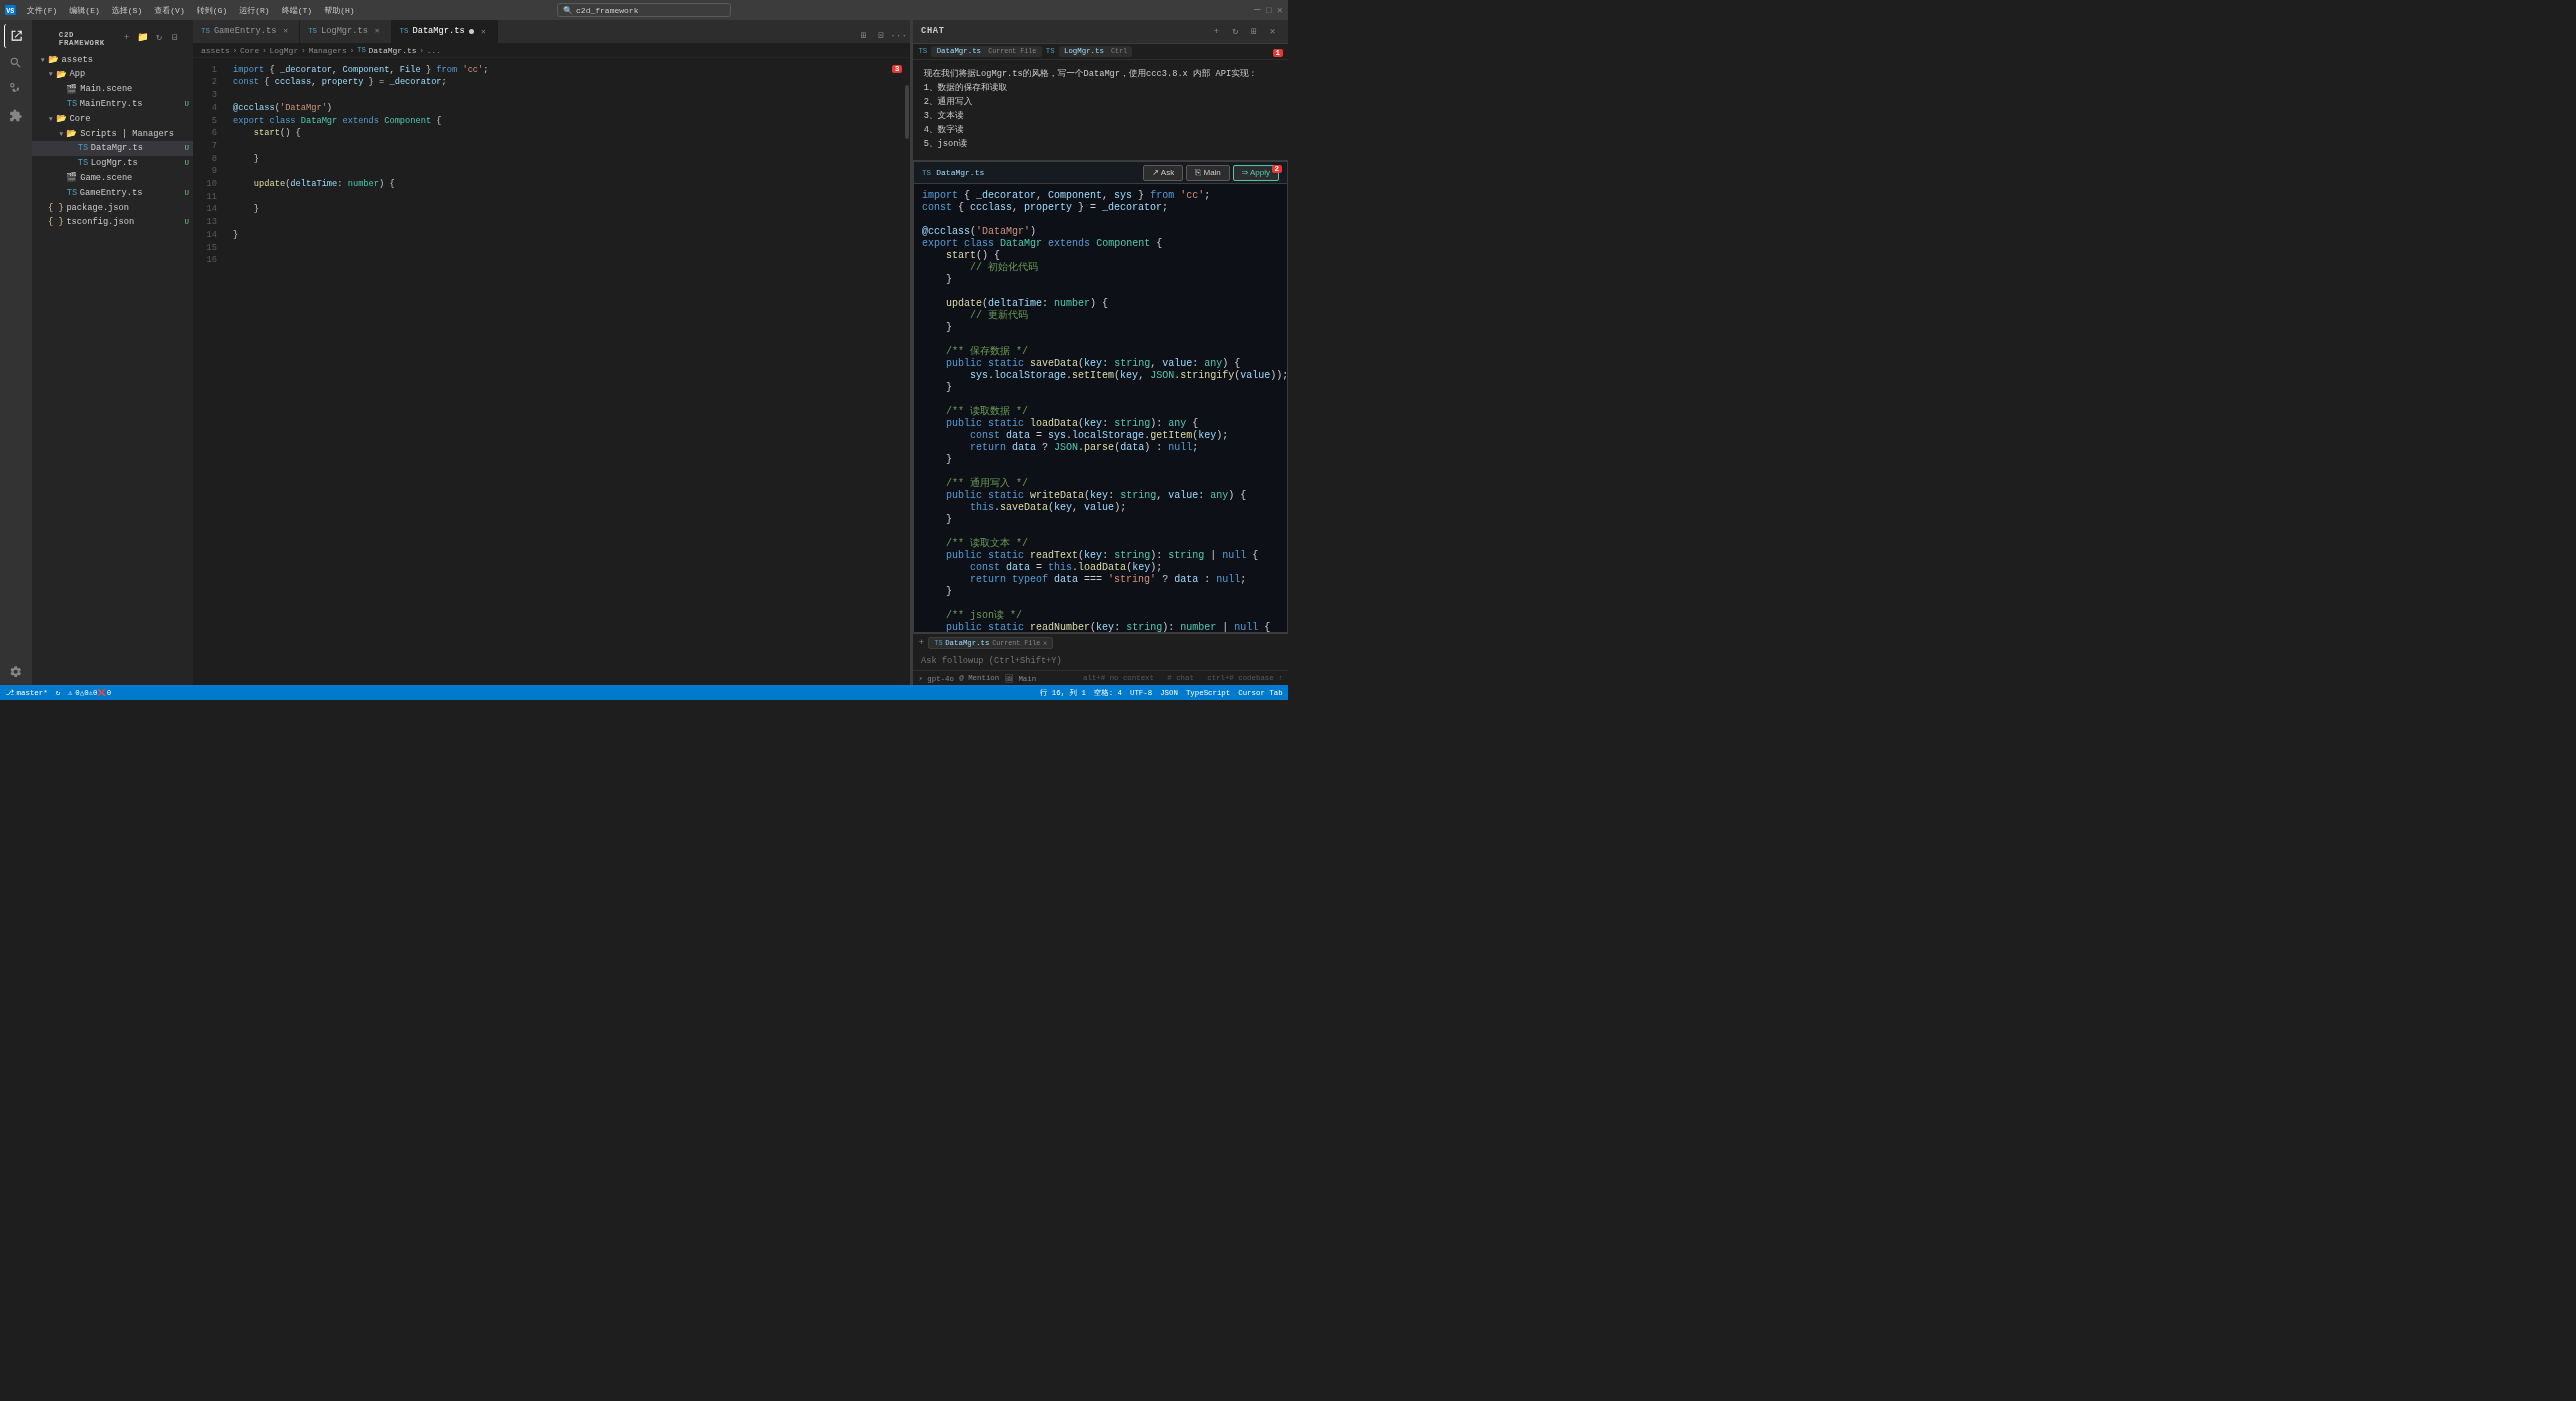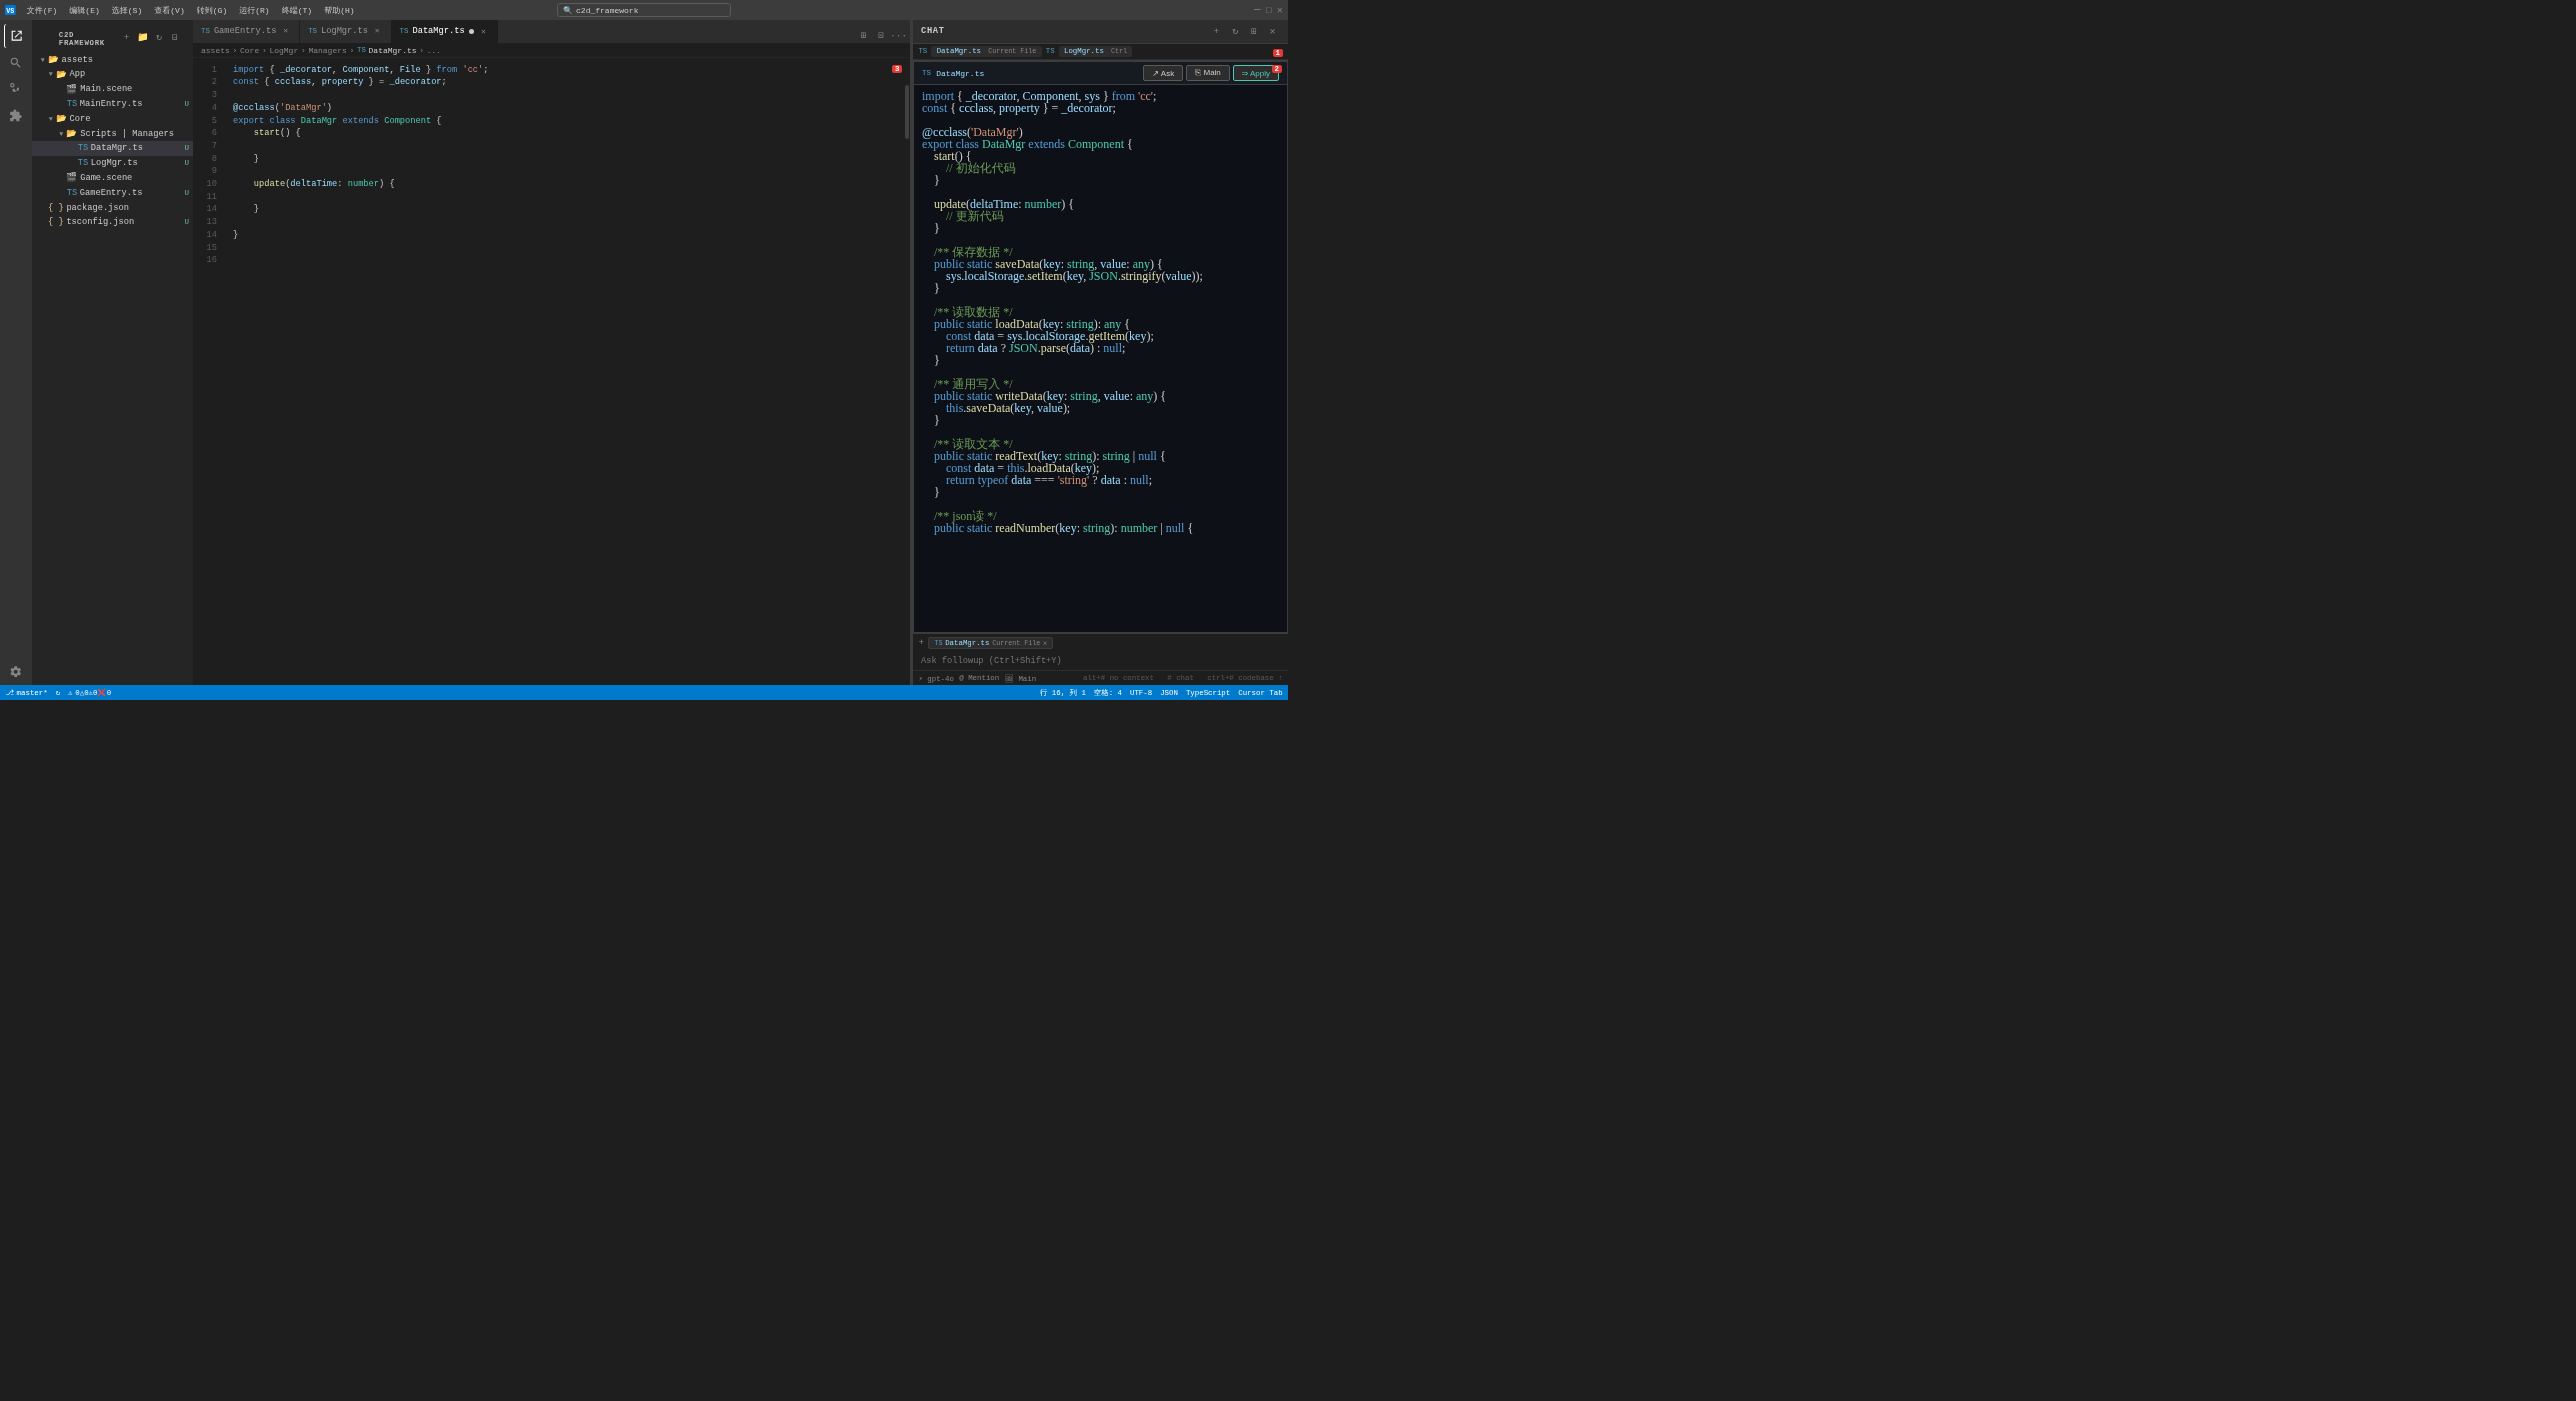--- a/index.html
+++ b/index.html
@@ -422,21 +422,21 @@
       align-items: center;
       gap: 2.7px;
     }
     .chat-code-btn.apply { color: #4ec9b0; border-color: #4ec9b0; }
     .chat-code-content {
       padding: 5.4px 8px;
       overflow-y: auto;
       flex: 1;
       line-height: 12px;
     }
-    .chat-code-line { white-space: pre; font-size: 12px; font-family: Liberation Serif, serif; }
+    .chat-code-line { white-space: pre; font-size: 10px; }
 
     
     .chat-input-area {
       border-top: 0.7px solid #3c3c3c;
       background: #1e1e1e;
       flex-shrink: 0;
     }
     .chat-attachments {
       display: flex;
       align-items: center;
@@ -817,20 +817,28 @@
               <span>DataMgr.ts</span>
               <span class="file-tag">Current File</span>
             </div>
             <span style="color:#519aba;font-size:7.4px;">TS</span>
             <div class="chat-file-tab">
               <span>LogMgr.ts</span>
               <span class="file-tag">Ctrl</span>
             </div>
           </div>
 
+          <div class="chat-prompt-text">
+            现在我们将据LogMgr.ts的风格，写一个DataMgr，使用ccc3.8.x 内部 API实现：<br>
+            1、数据的保存和读取<br>
+            2、通用写入<br>
+            3、文本读<br>
+            4、数字读<br>
+            5、json读
+          </div>
 
           <span class="badge-num" style="position:absolute;right:5.4px;top:5.4px;">1</span>
         </div>
 
         <div class="chat-code-block" style="position:relative;">
           <div class="chat-code-header">
             <span style="color:#519aba;font-size:7.4px;">TS</span>
             <span class="chat-code-file">DataMgr.ts</span>
             <div class="chat-code-actions">
               <button class="chat-code-btn">↗ Ask</button>

